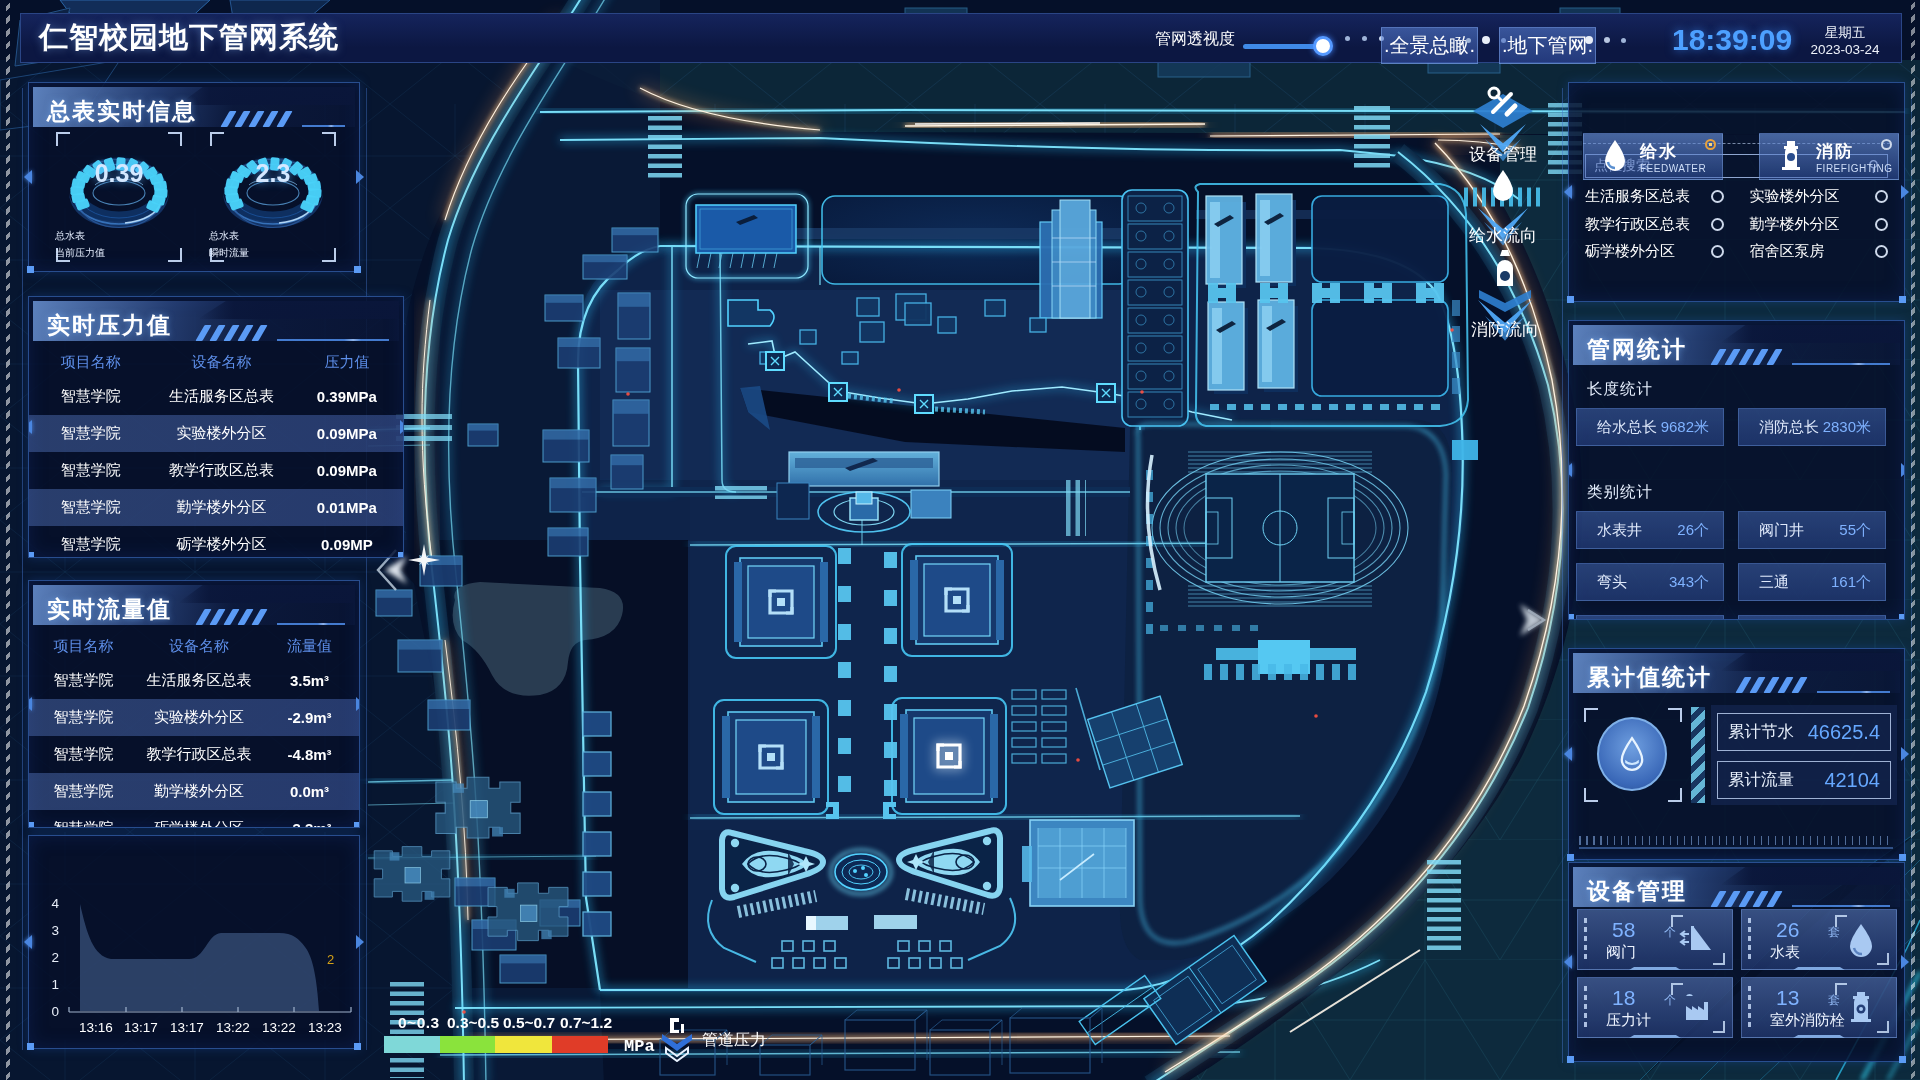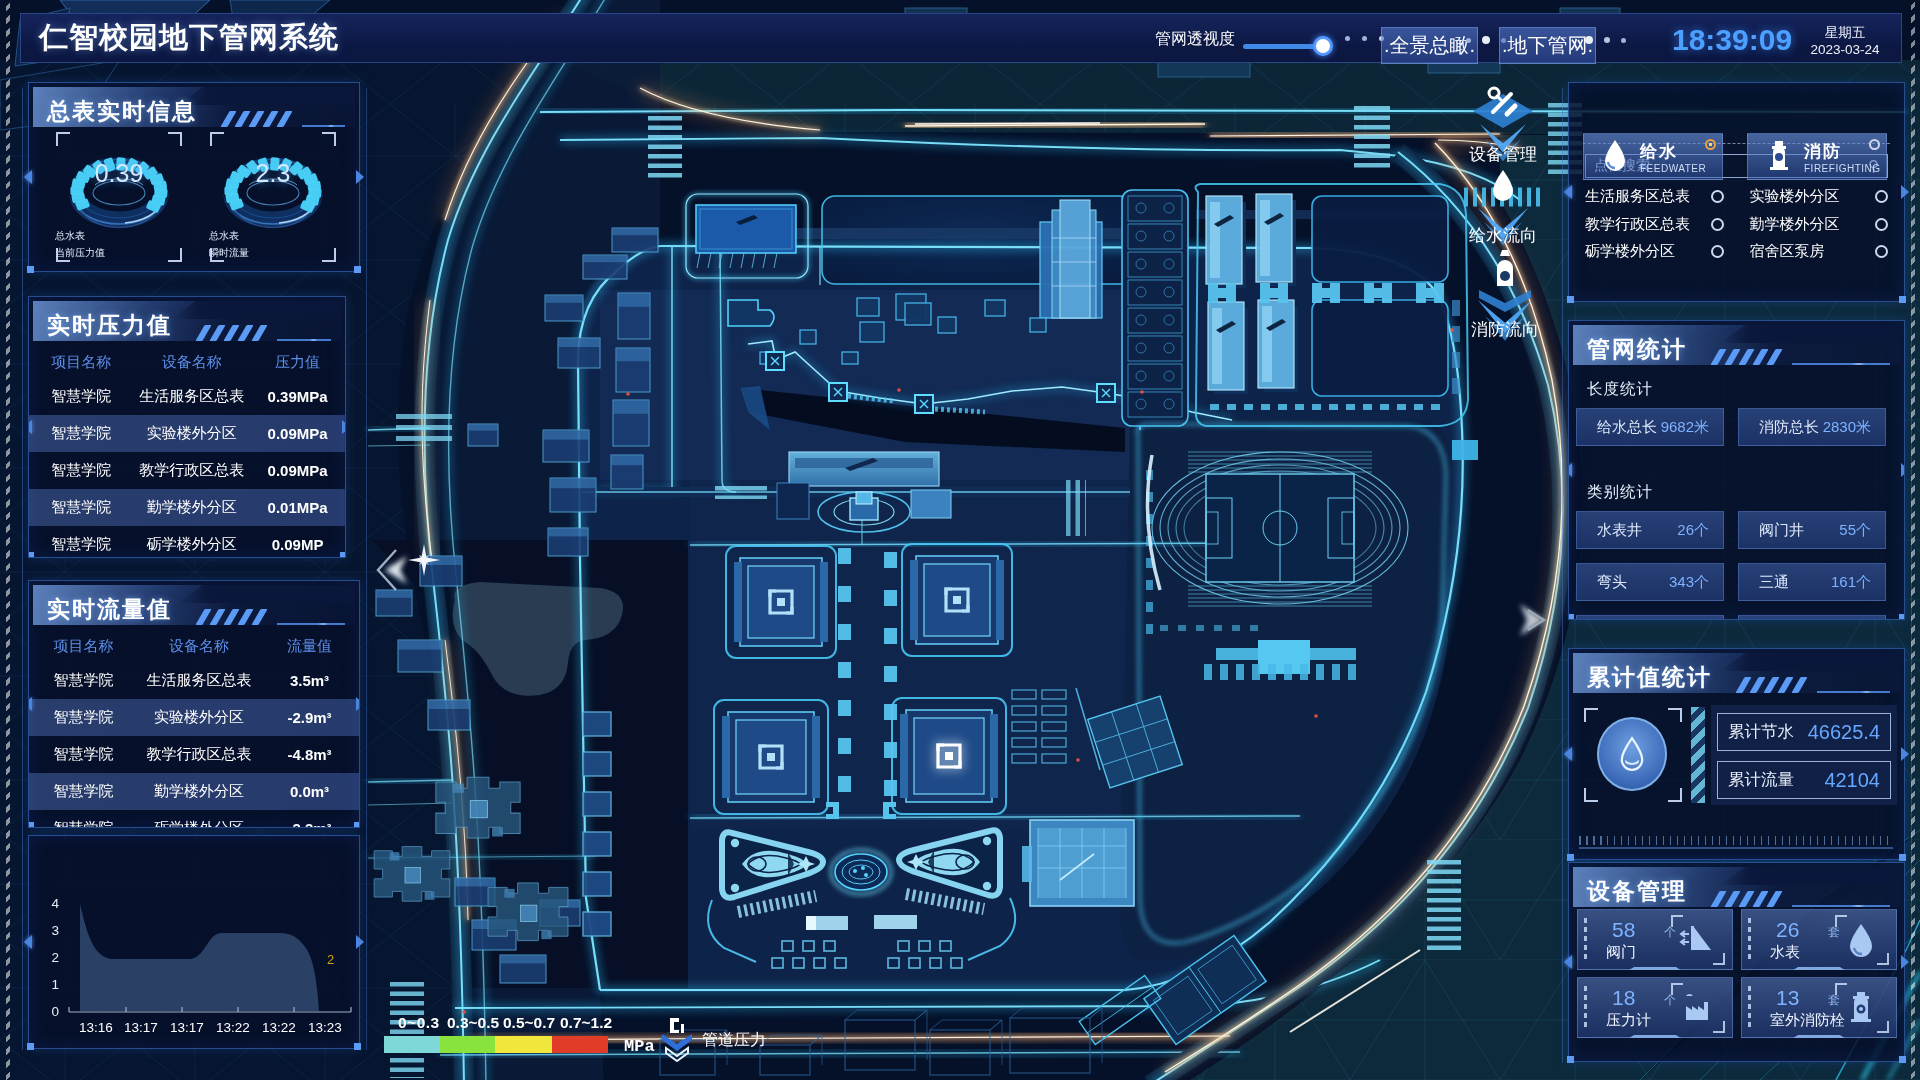--- a/index.html
+++ b/index.html
@@ -21,21 +21,21 @@
 table.t tr.r{height:37px}
 table.t tr.hl{background:linear-gradient(90deg,rgba(90,125,200,0.42),rgba(70,100,175,0.50))}
 .gaugebox{position:absolute;top:48px;width:128px;height:132px}
 .gb{position:absolute;inset:0;border:1px solid rgba(120,170,240,0.0)}
 .gb i{position:absolute;width:14px;height:14px;border:2px solid #cfe2ff;opacity:0.9}
 .gb i.tl{left:0;top:0;border-right:0;border-bottom:0}
 .gb i.tr{right:0;top:0;border-left:0;border-bottom:0}
 .gb i.bl{left:0;bottom:0;border-right:0;border-top:0}
 .gb i.br{right:0;bottom:0;border-left:0;border-top:0}
 .glabel{position:absolute;left:0;right:0;top:96px;text-align:left;color:#e6efff;font-size:10px;line-height:17px}
-.gval{position:absolute;left:0;right:0;top:28px;text-align:center;color:#d5e8ff;font-size:25px;font-weight:normal;text-shadow:0 0 8px rgba(90,180,255,0.8)}
+.gval{position:absolute;left:0;right:0;top:28px;text-align:center;color:#d5e8ff;font-size:25px;font-weight:bold;text-shadow:0 0 8px rgba(90,180,255,0.8)}
 .sechd{color:#e8f1ff;font-size:15.5px;margin:14px 0 8px 18px;letter-spacing:1px}
 .statbox{display:flex;width:148px;height:38px;background:linear-gradient(180deg,rgba(72,110,190,0.5),rgba(45,75,150,0.55));border:1px solid rgba(110,155,230,0.35);color:#dfe9fb;font-size:15px;align-items:center;justify-content:space-between;padding:0 14px 0 20px;box-sizing:border-box}
 .statbox b{color:#7fb2ff;font-weight:normal}
 .devcard{position:absolute;width:156px;height:61px;background:linear-gradient(180deg,rgba(95,130,200,0.55),rgba(40,65,130,0.6));border:1px solid rgba(130,170,240,0.4)}
 .devcard .num{position:absolute;left:34px;top:8px;color:#7fb2ff;font-size:21px}
 .devcard .unit{position:absolute;left:86px;top:14px;color:#8fb6f2;font-size:12px}
 .devcard .lbl{position:absolute;left:28px;top:33px;color:#eef4ff;font-size:15px}
 .devcard .ic{position:absolute;right:14px;top:10px;width:40px;height:40px;color:#a9c9f2}
 .devcard .dash{position:absolute;left:6px;top:8px;bottom:8px;width:3px;background:repeating-linear-gradient(180deg,#cfe2ff 0 5px,transparent 5px 9px);opacity:0.8}
 .devcard .ic:before{content:"";position:absolute;left:-7px;top:-5px;width:10px;height:10px;border-left:2px solid rgba(210,230,255,0.8);border-top:2px solid rgba(210,230,255,0.8)}
@@ -829,21 +829,21 @@
           <rect x="93.9" y="69.0" width="9" height="13" rx="2" fill="#49d2f8" transform="rotate(114 98.4 75.5)" opacity="0.97"></rect>
           <ellipse cx="64" cy="62" rx="26" ry="12" fill="none" stroke="#5a9fd8" stroke-width="1.1" opacity="0.8"></ellipse>
           <path d="M40,54 C48,46 80,46 88,54" fill="none" stroke="#88c2f0" stroke-width="1" opacity="0.7"></path>
         </svg>
  <div class="gval">2.3</div>
  <div class="glabel">总水表<br>瞬时流量</div>
 </div>
 <i class="cnr" style="left:-2px;bottom:-2px"></i>
       <i class="cnr" style="right:-2px;bottom:-2px"></i>
 </div>
-    <div class="panel" style="left:28px;top:296px;width:318px;height:262px;overflow:hidden">
+    <div class="panel" style="left:28px;top:296px;width:376px;height:262px;overflow:hidden">
 <div class="ph">
         <div class="dk"></div>
         <span class="pt">实时压力值</span>
         <span class="sl">
           <i></i>
           <i></i>
           <i></i>
           <i></i>
           <i></i>
         </span>
@@ -954,21 +954,21 @@
             <text x="202" y="148" text-anchor="middle">13:22</text>
 <text x="248" y="148" text-anchor="middle">13:22</text>
             <text x="294" y="148" text-anchor="middle">13:23</text>
 </g>
 <text x="296" y="80" font-family="Liberation Sans" font-size="13" fill="#d4a017">2</text>
 </svg></div>
 <i class="cnr" style="left:-2px;bottom:-2px"></i>
       <i class="cnr" style="right:-2px;bottom:-2px"></i>
 </div>
     <div class="panel" style="left:1568px;top:82px;width:337px;height:220px">
-<div style="position:absolute;left:14px;top:50px;display:flex;gap:24px">
+<div style="position:absolute;left:14px;top:50px;display:flex;gap:36px">
  <div class="zq-btn">
           <div style="margin:0 10px 0 16px"><svg width="30" height="34" viewBox="0 0 30 34">
               <path d="M15,2 q10,14 10,21 a10,10 0 1,1 -20,0 q0,-7 10,-21 Z" fill="#fff"></path>
               <path d="M8,24 a7,7 0 0,0 7,6" stroke="#5a8fd0" stroke-width="2.5" fill="none"></path>
             </svg></div>
           <div>
             <div class="cn">给水</div>
             <div class="en">FEEDWATER</div>
           </div>
    <div style="position:absolute;right:6px;top:5px;width:11px;height:11px;border:2px solid #e8a23c;border-radius:50%;background:radial-gradient(circle,#ffd36e 35%,transparent 40%)"></div>

